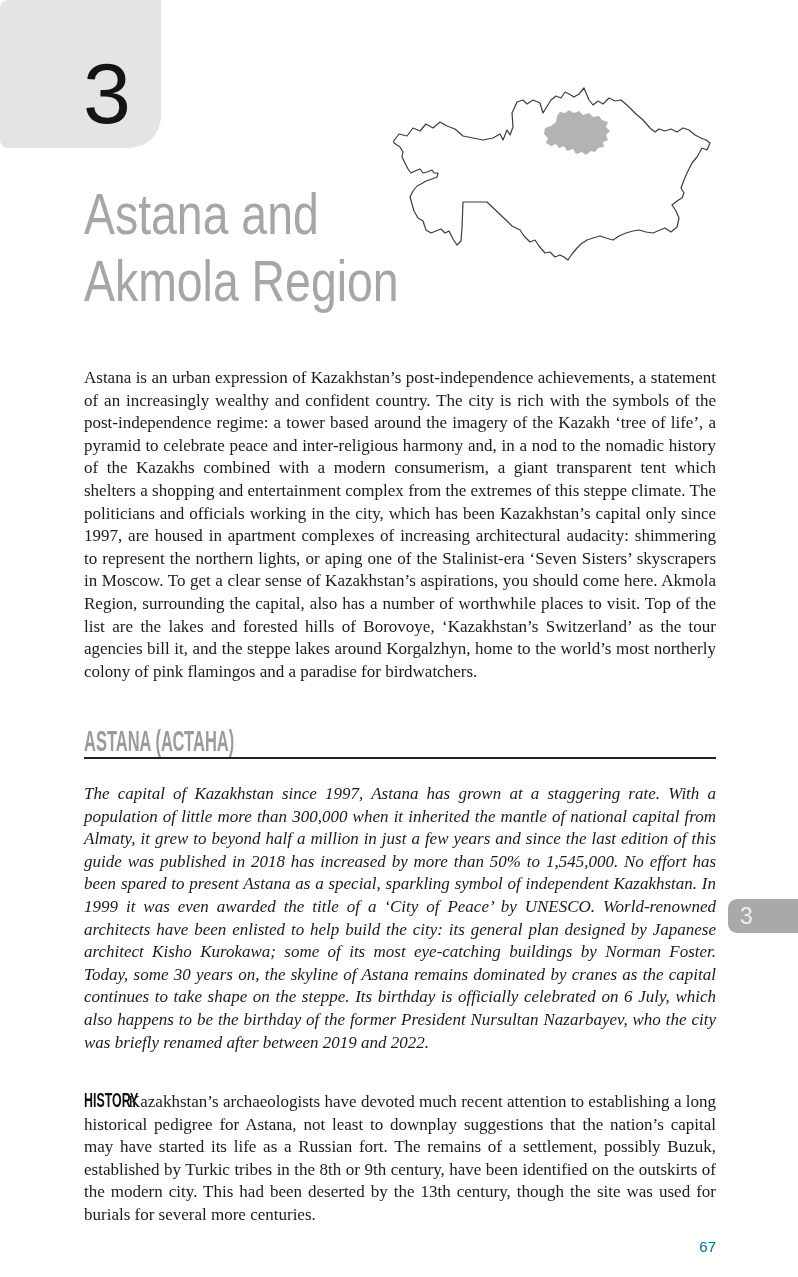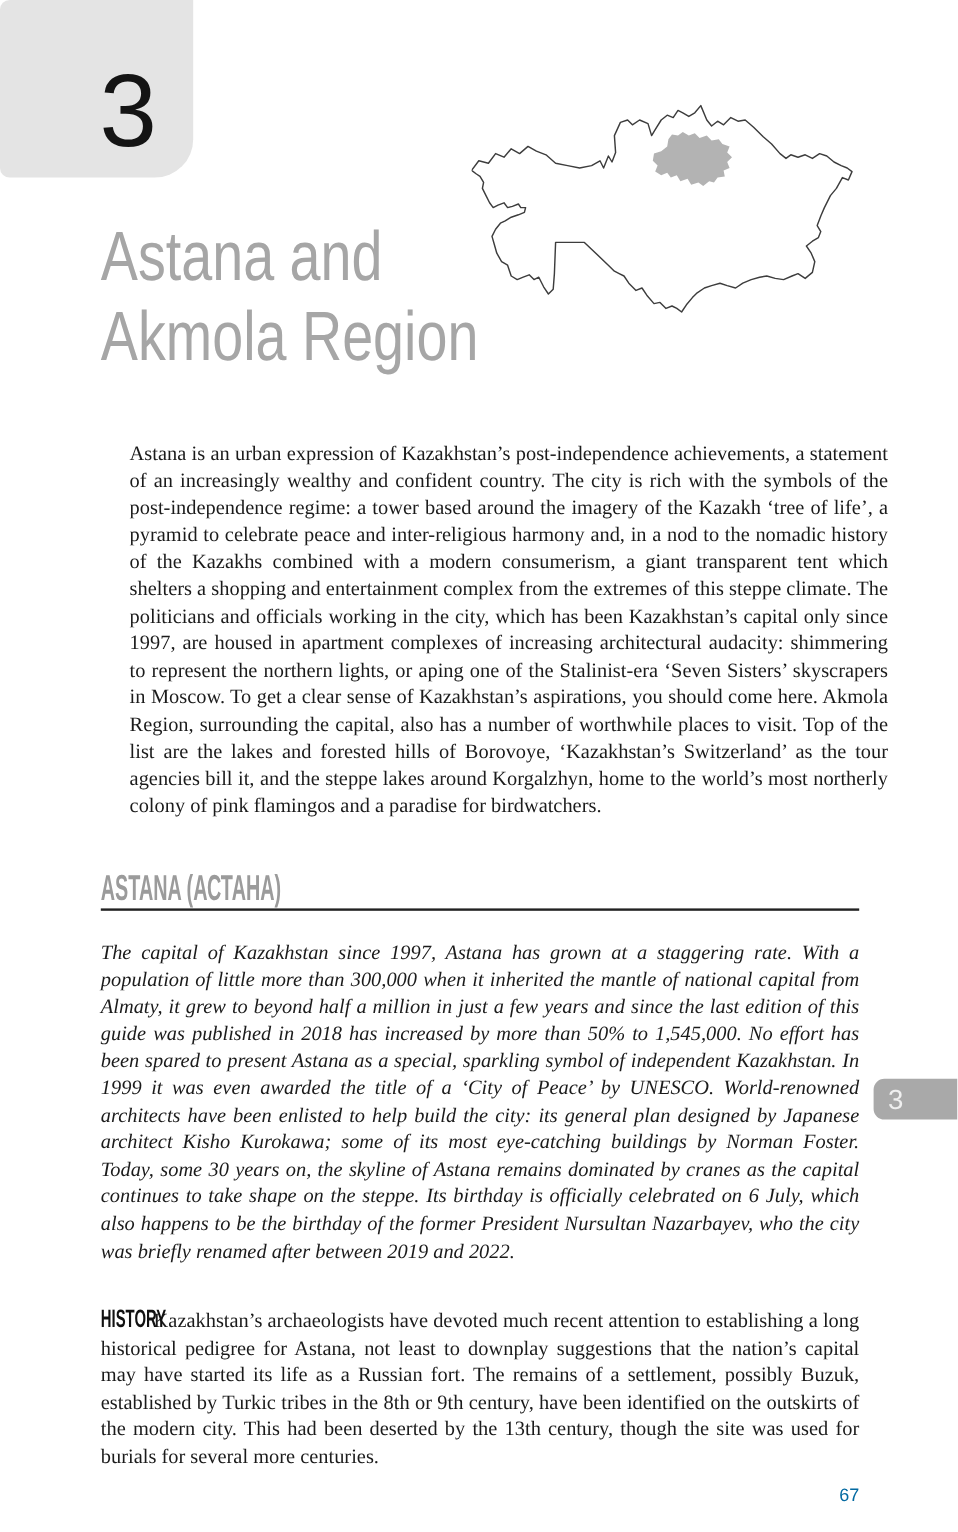--- a/index.html
+++ b/index.html
@@ -34,21 +34,21 @@
     font-size:58px;line-height:67px;
     color:#a6a6a6;
     transform:scaleX(0.80);transform-origin:left top;
     white-space:nowrap;
   }
   .body-block{
     position:absolute;left:84px;width:632px;
     font-size:17px;line-height:22.6px;
     text-align:justify;
   }
-  .intro-para{top:350px;margin-left:24px;}
+  .intro-para{top:350px;}
   .section-heading{
     position:absolute;left:84px;top:724px;margin:0;
     font-family:"Liberation Sans", sans-serif;
     font-weight:700;font-size:30px;line-height:34px;
     color:#9b9b9b;
     transform:scaleX(0.55);transform-origin:left top;
     white-space:nowrap;
   }
   .heading-rule{
     position:absolute;left:84px;top:757px;

